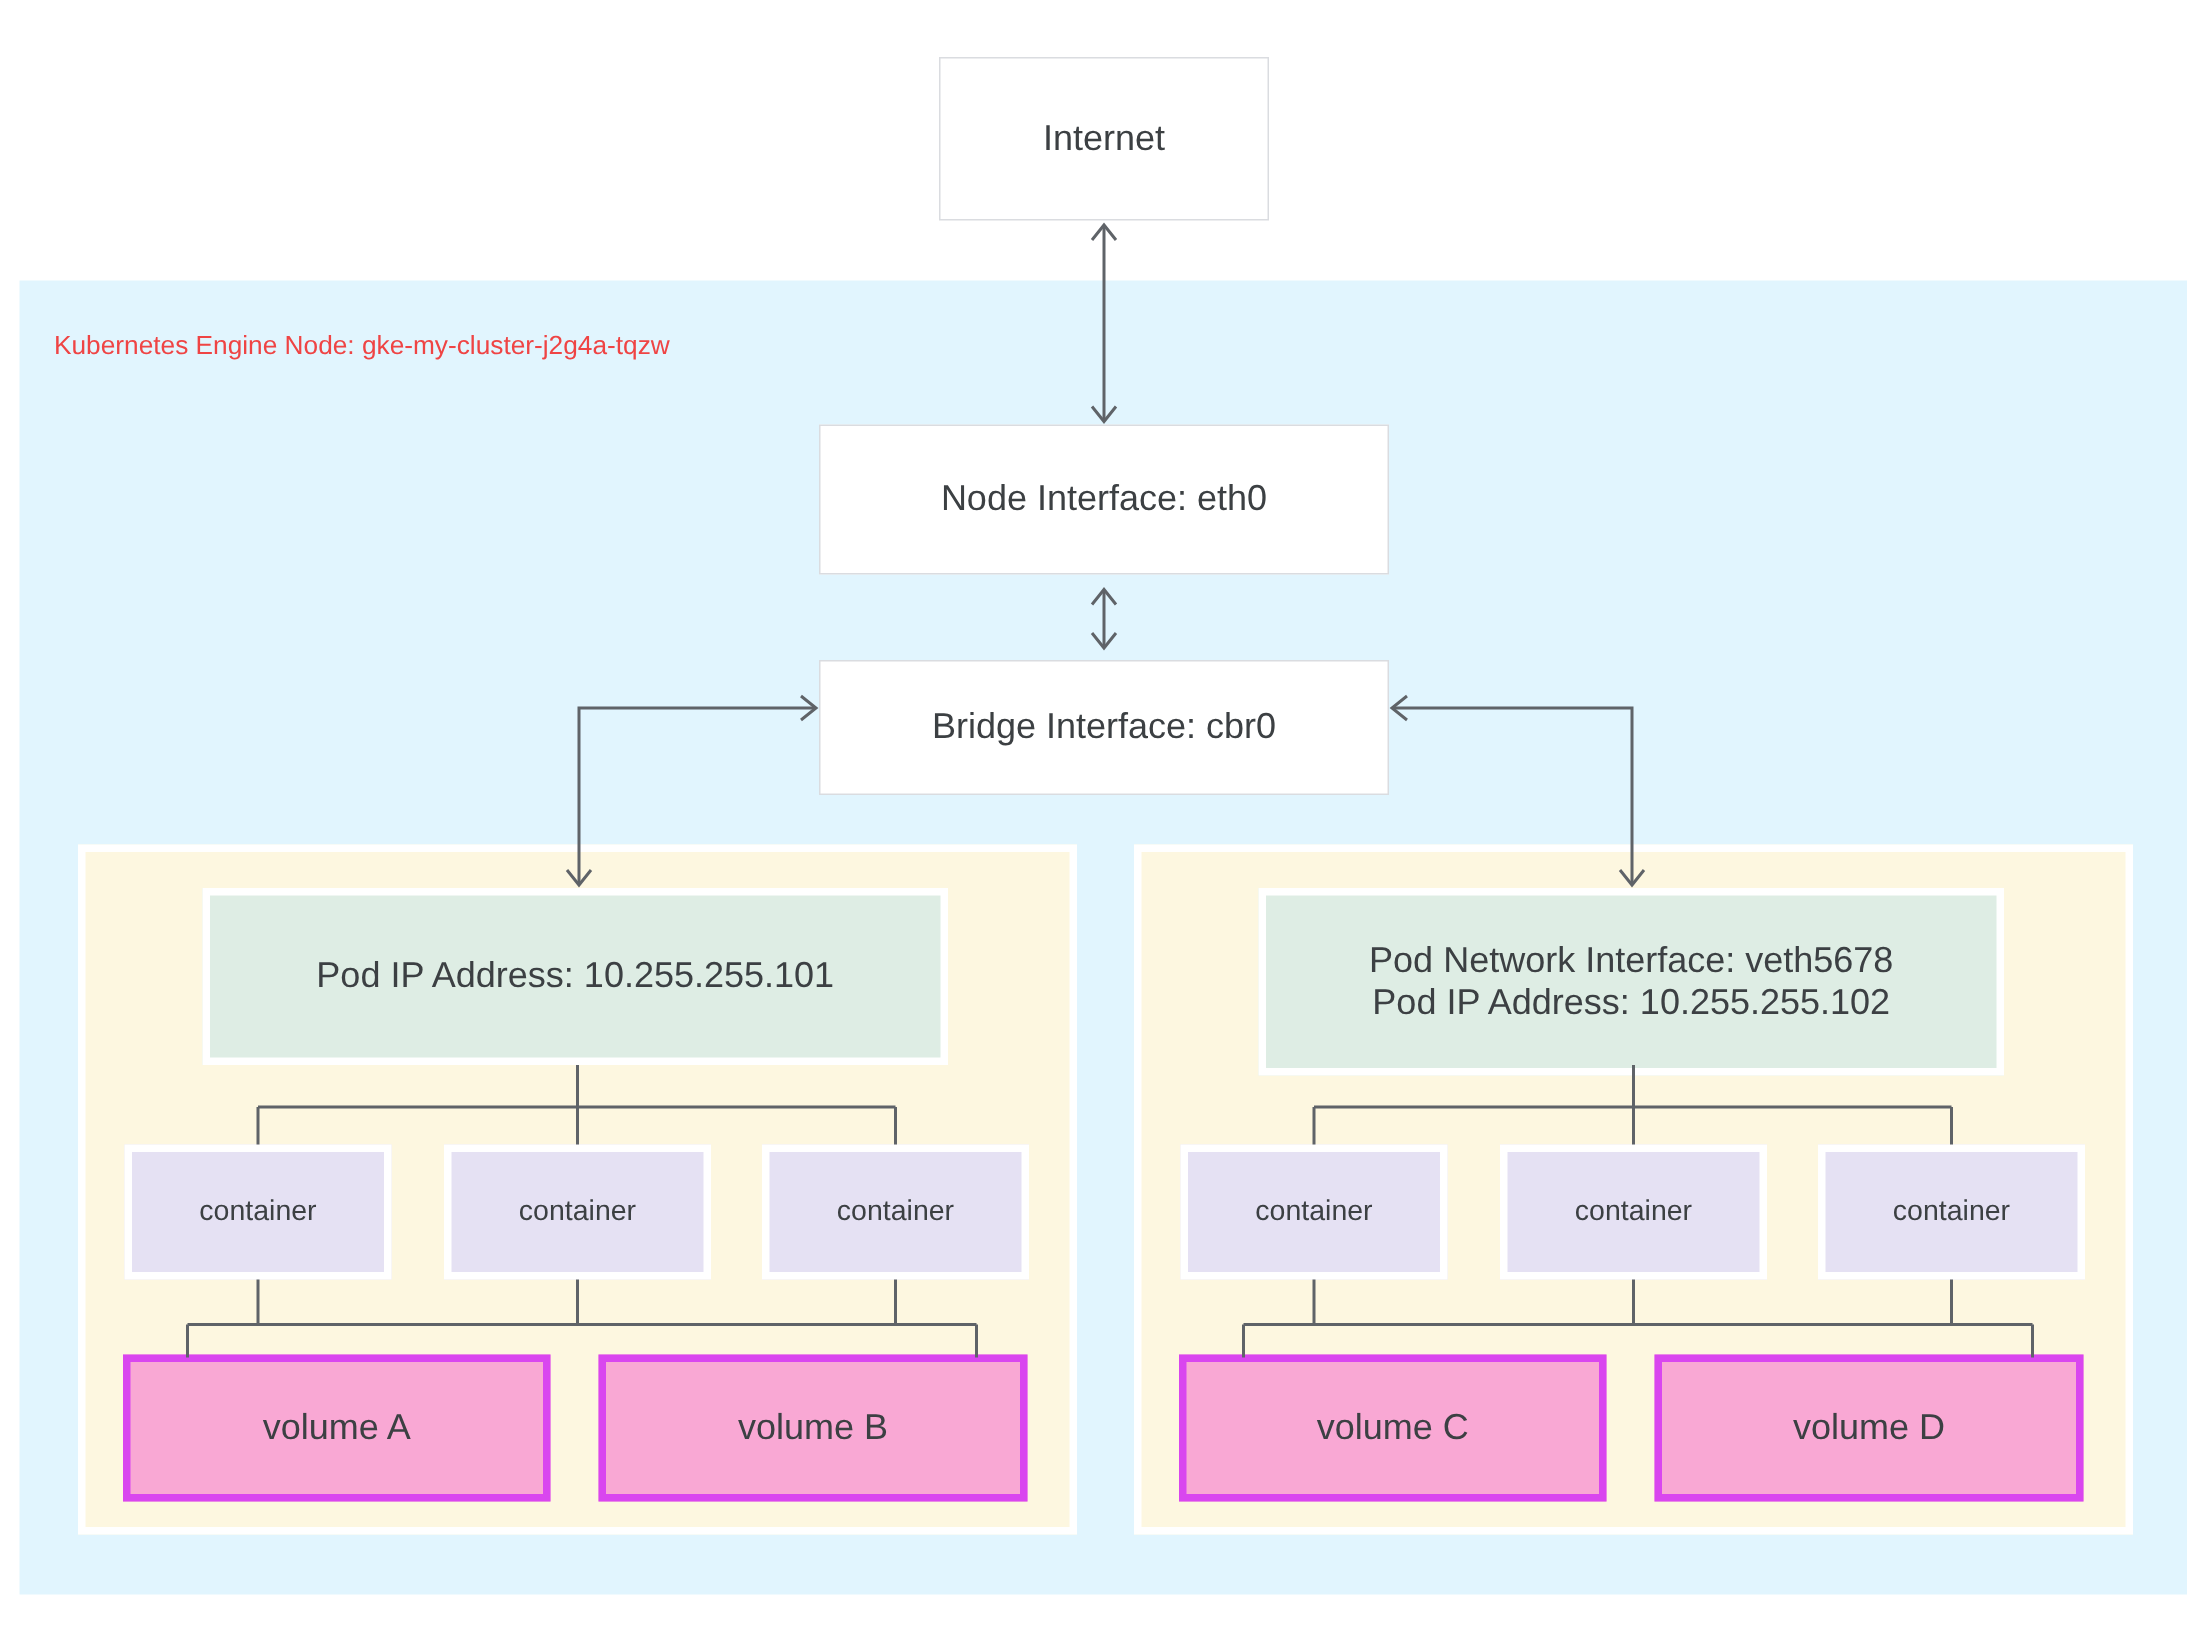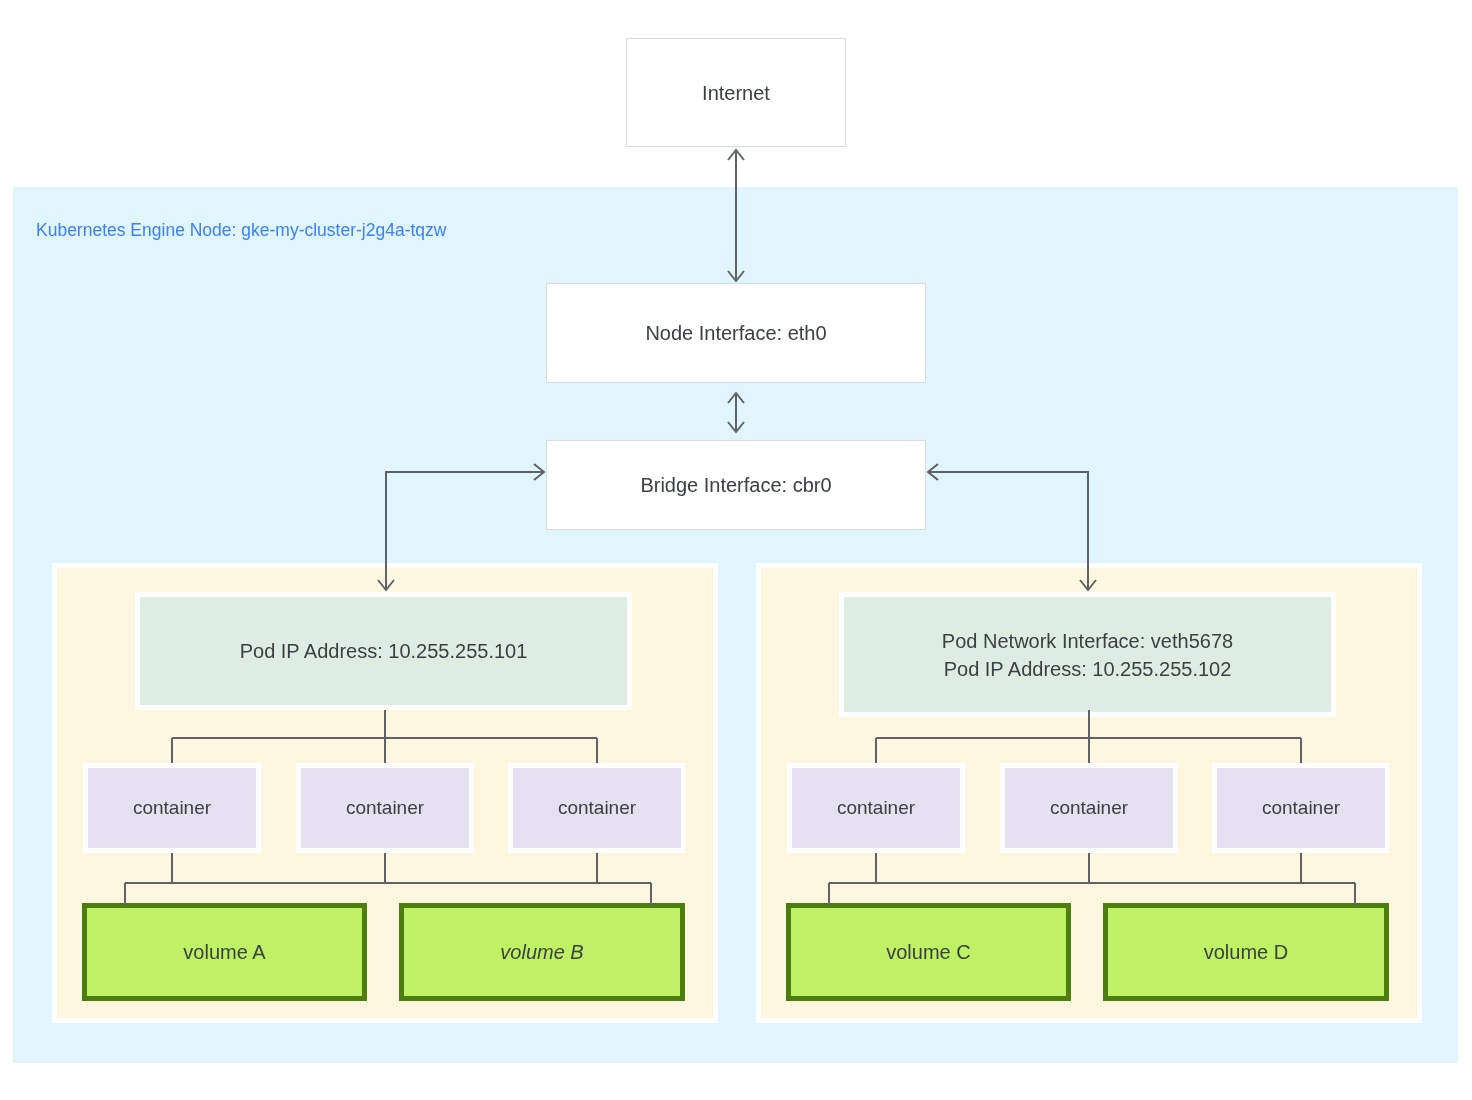--- a/index.html
+++ b/index.html
@@ -18,67 +18,67 @@
     position: absolute;
     left: 13px; top: 187px;
     width: 1445px; height: 876px;
     background: #e1f5fe;
   }
 
   .node-label {
     position: absolute;
     left: 36px; top: 220px;
     font-size: 17.5px;
-    color: #3b82f6;
+    color: #ef4444;
     white-space: nowrap;
   }
 
   .box {
     position: absolute;
     display: flex;
     flex-direction: column;
     align-items: center;
     justify-content: center;
     text-align: center;
-    font-size: 20px;
+    font-size: 24px;
     line-height: 28px;
     color: #3c4043;
   }
 
   .wbox { background: #ffffff; border: 1px solid #dadce0; }
 
   .pod {
     position: absolute;
     top: 563px;
     width: 666px; height: 460px;
     background: #fdf7e0;
     border: 5px solid #ffffff;
   }
 
   .gbox { background: #deede4; border: 5px solid #ffffff; }
   .cbox { background: #e5e1f3; border: 5px solid #ffffff; font-size: 19px; }
-  .vbox { background: #bef264; border: 5px solid #4d7c0f; }
+  .vbox { background: #f9a8d4; border: 5px solid #d946ef; }
 
   #internet-box   { left: 626px; top: 38px;  width: 220px; height: 109px; }
   #node-if-box    { left: 546px; top: 283px; width: 380px; height: 100px; }
   #bridge-box     { left: 546px; top: 440px; width: 380px; height: 90px; }
 
   #pod1 { left: 52px; }
   #pod2 { left: 756px; }
 
   #if1 { left: 135px; top: 592px; width: 497px; height: 118px; }
   #if2 { left: 839px; top: 592px; width: 497px; height: 125px; }
 
   .container-box { top: 763px; width: 178px; height: 90px; }
   #c1a { left: 83px; }  #c1b { left: 296px; } #c1c { left: 508px; }
   #c2a { left: 787px; } #c2b { left: 1000px; } #c2c { left: 1212px; }
 
   .volume-box { top: 903px; height: 98px; }
   #v1a { left: 82px;   width: 285px; }
-  #v1b { left: 399px;  width: 286px; font-style: italic; }
+  #v1b { left: 399px;  width: 286px; }
   #v2a { left: 786px;  width: 285px; }
   #v2b { left: 1103px; width: 286px; }
 
   #connectors {
     position: absolute;
     left: 0; top: 0;
     width: 1472px; height: 1100px;
     pointer-events: none;
   }
   #connectors path {

